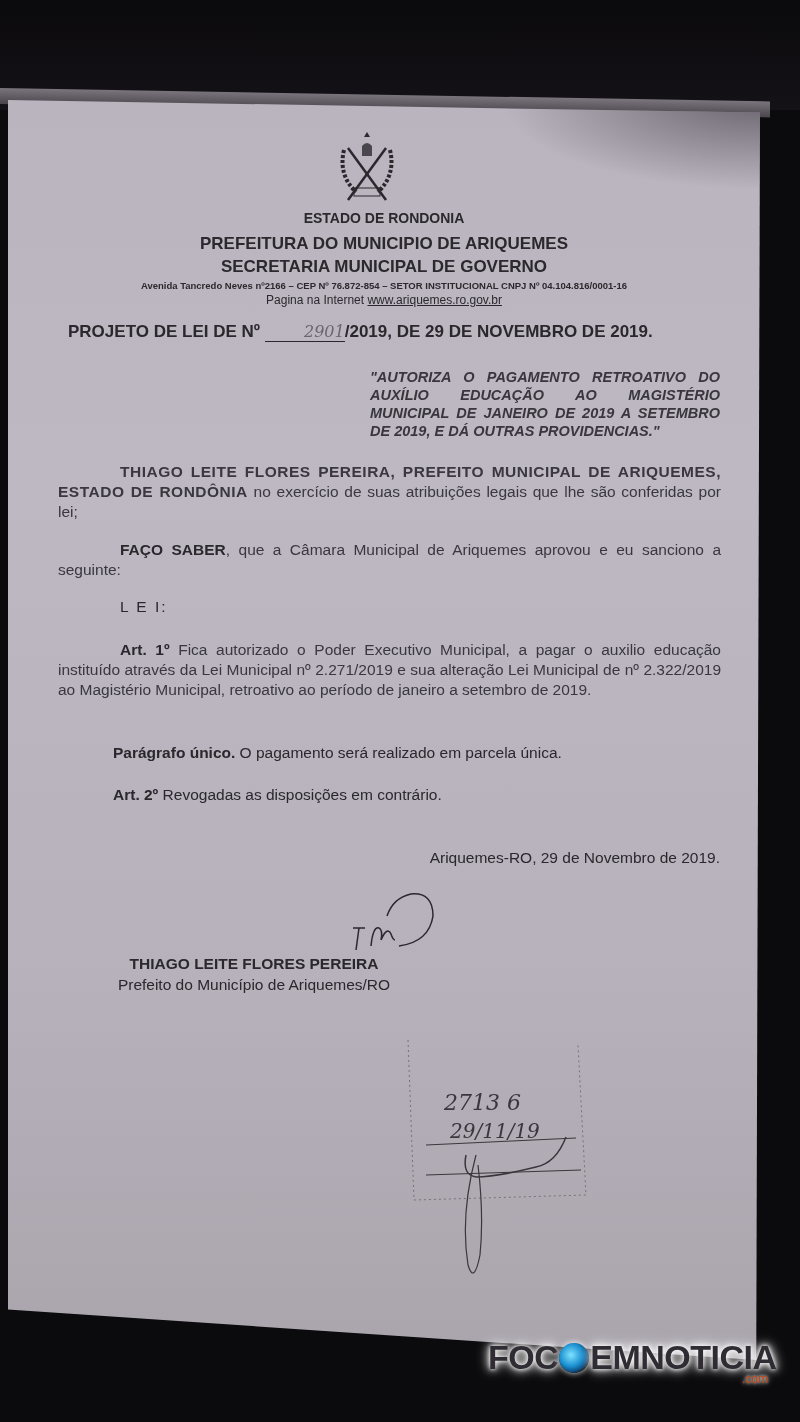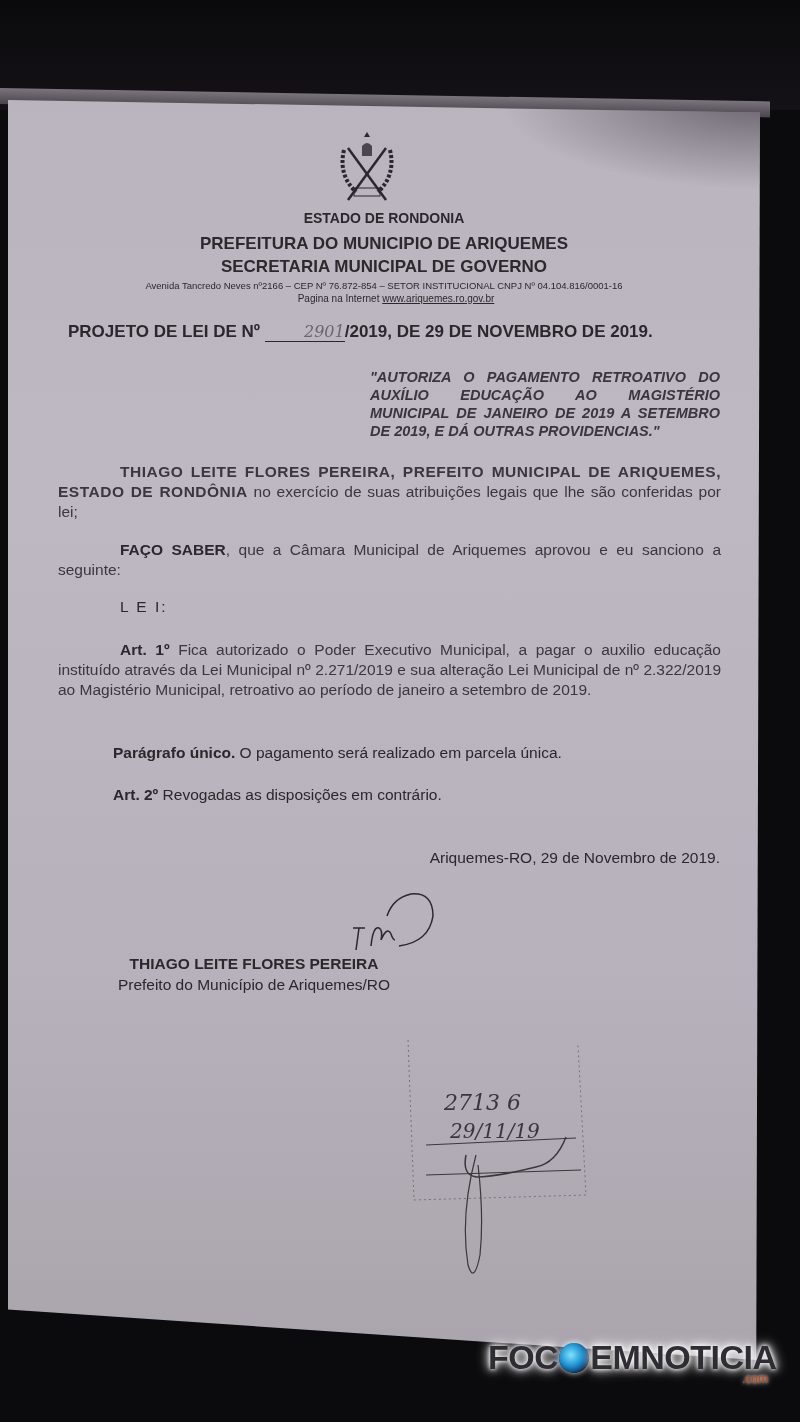--- a/index.html
+++ b/index.html
@@ -11,22 +11,22 @@
     background:linear-gradient(180deg,#b9b4bd 0%,#bdb8c1 30%,#b6b1ba 70%,#aaa5ad 100%);
     clip-path:polygon(0 0, 100% 1%, 99.5% 100%, 0 96%);
   }
   .shadow-corner { position:absolute; right:0; top:0; width:260px; height:90px; background:radial-gradient(ellipse at top right,rgba(40,35,45,.55),rgba(0,0,0,0) 70%); }
   .doc { position:absolute; left:0; top:0; width:752px; height:1260px; color:#2a272d; }
   .crest { position:absolute; left:328px; top:30px; width:62px; height:78px; }
   .hdr { position:absolute; left:0; width:752px; text-align:center; font-weight:bold; color:#2b282e; }
   .h1 { top:110px; font-size:14px; }
   .h2 { top:134px; font-size:17px; }
   .h3 { top:157px; font-size:17px; }
-  .addr { top:180px; font-size:9.5px; font-weight:normal; }
-  .web { top:193px; font-size:10px; font-weight:normal;padding-left:12px; }
+  .addr { top:180px; font-size:9.5px; font-weight:bold; }
+  .web { top:193px; font-size:12px; font-weight:normal; }
   .web u { text-decoration:underline; }
   .proj { position:absolute; left:60px; top:222px; font-size:17px; font-weight:bold; }
   .proj .num { display:inline-block; width:80px; border-bottom:1.5px solid #2a272d; text-align:right; font-family:"DejaVu Serif", serif; font-weight:normal; font-style:italic; color:#6a6570; font-size:16px; }
   .ementa { position:absolute; left:362px; top:268px; width:350px; font-size:14.5px; font-weight:bold; font-style:italic; line-height:18px; text-align:justify; color:#3a363d; }
   .para { position:absolute; left:50px; width:663px; font-size:15.5px; line-height:20px; text-align:justify; color:#3a373e; }
   .para b { color:#2a272d; }
   .p1 { top:362px; text-indent:62px; }
   .p1 .caps { font-weight:bold; letter-spacing:0.5px; }
   .p2 { top:440px; text-indent:62px; }
   .lei { position:absolute; left:112px; top:498px; font-size:15.5px; letter-spacing:2px; }

